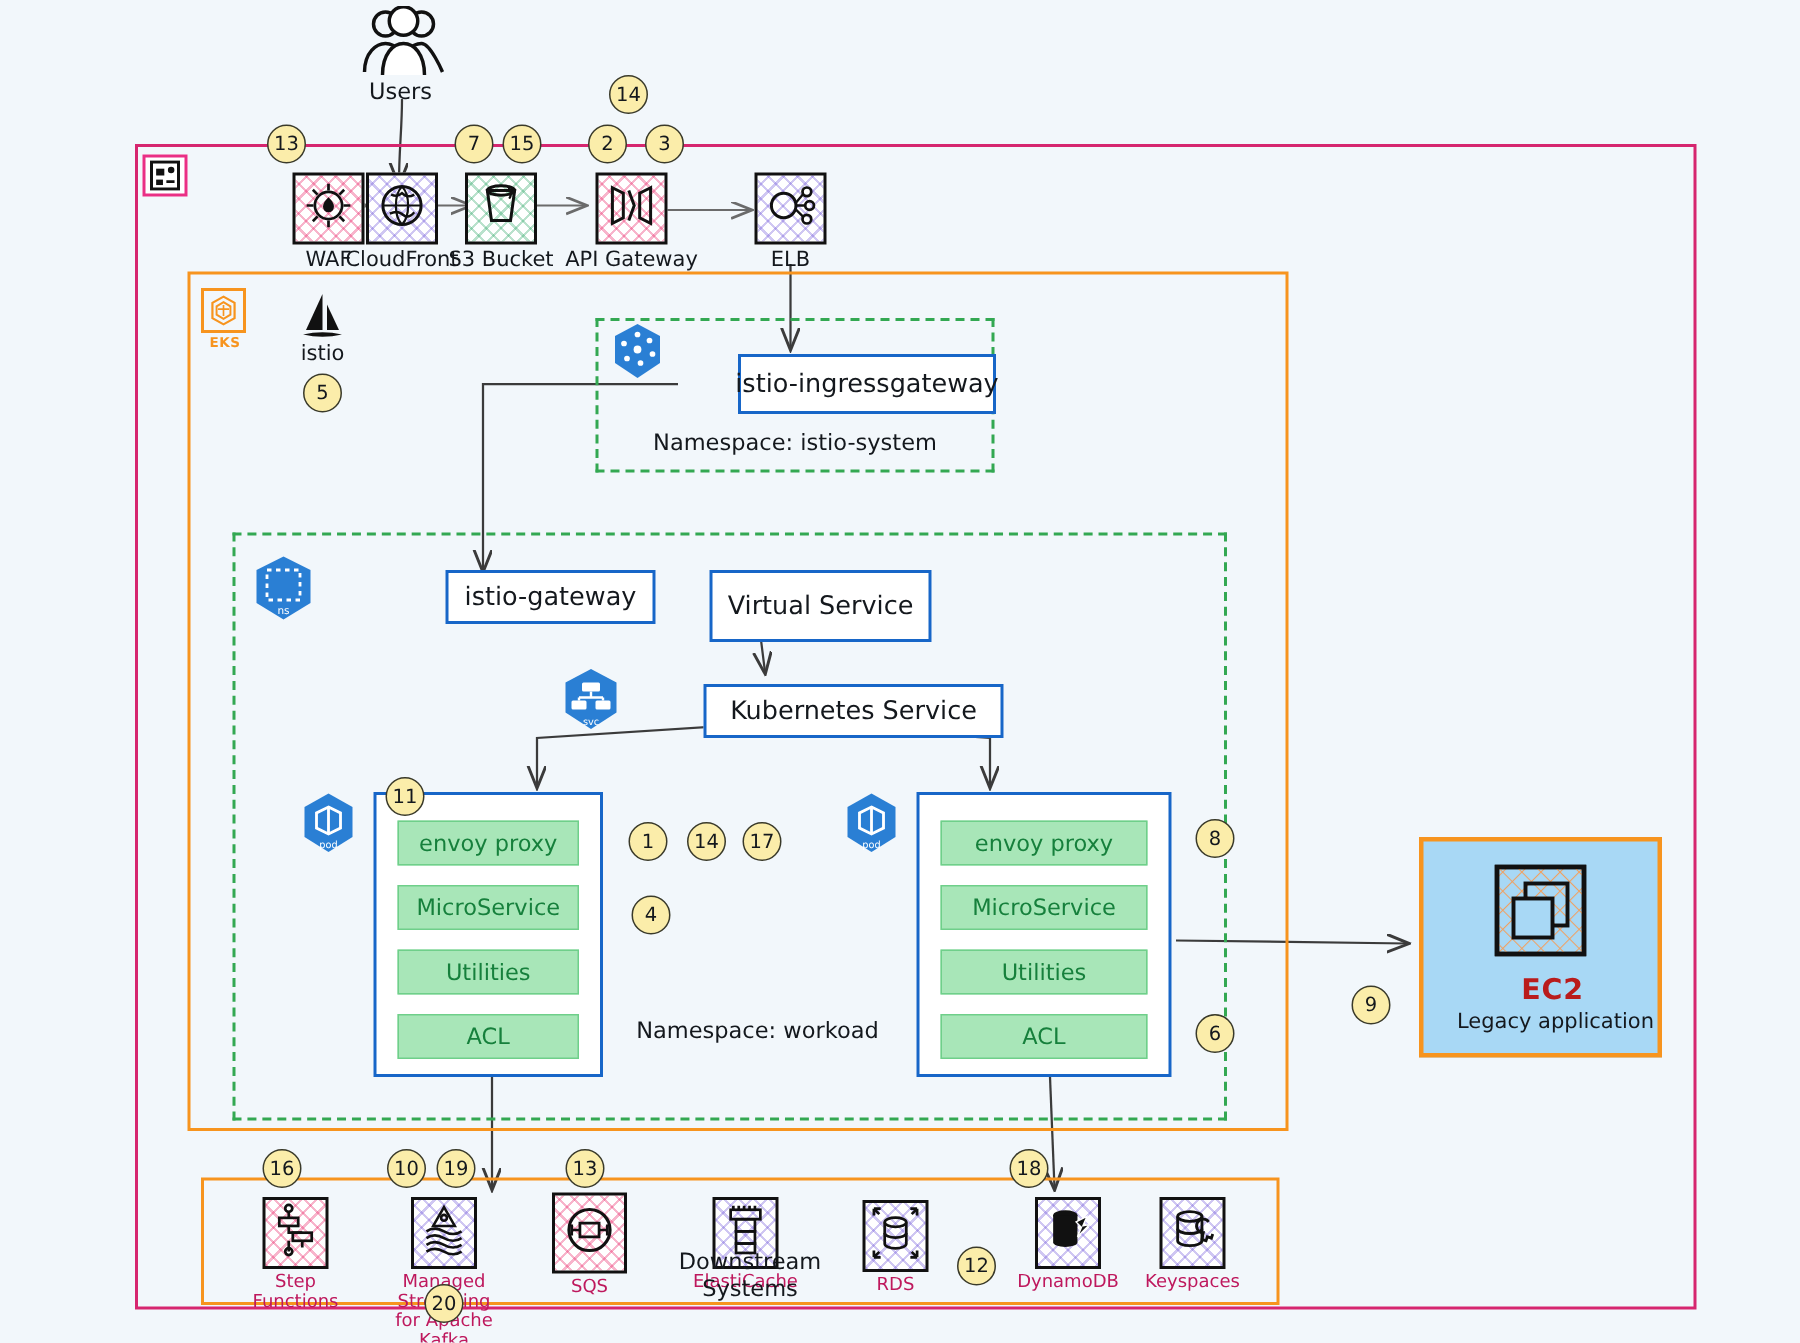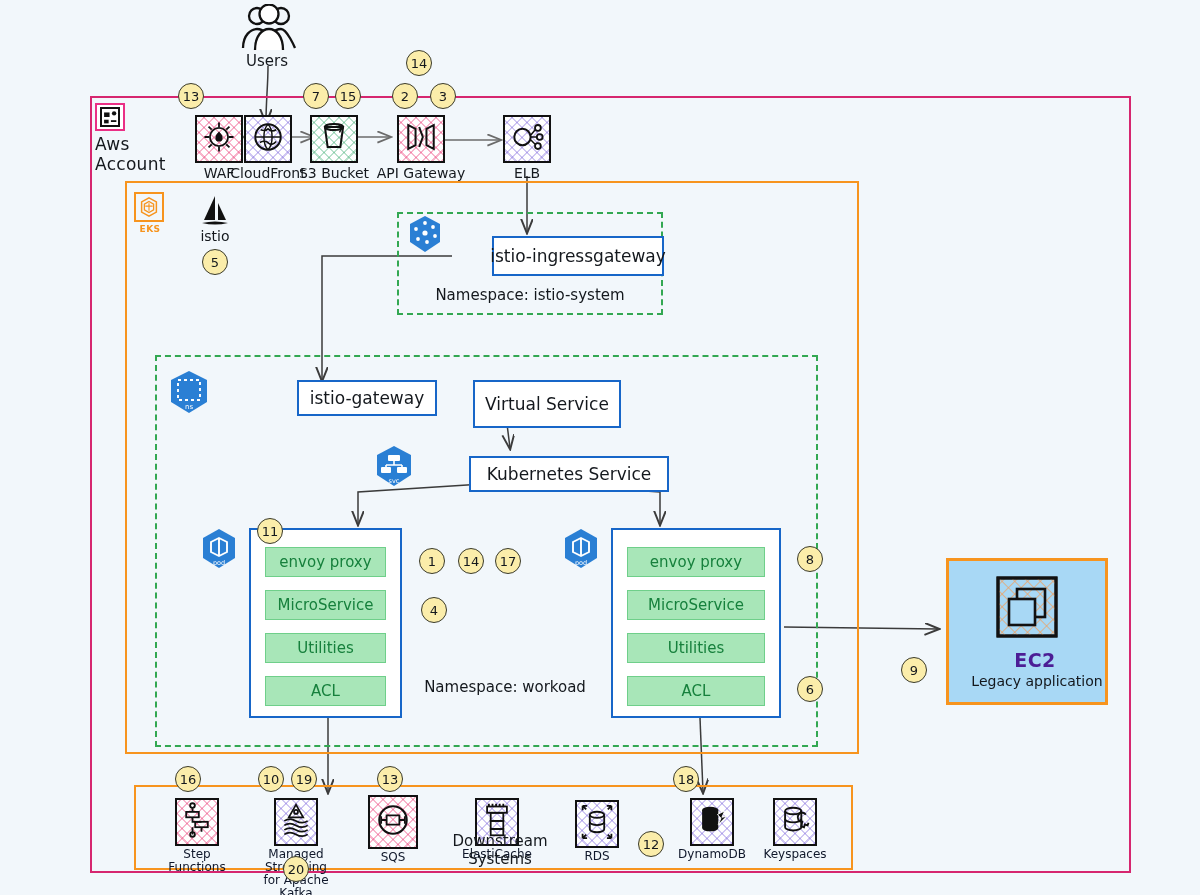--- a/index.html
+++ b/index.html
@@ -82,21 +82,21 @@
     font-size:15px;color:#14181d;
   }
 
   .ec2-box{
     left:946px;top:558px;width:162px;height:147px;
     border:3px solid #f7941e;
     background:#a8d8f5;
   }
   .ec2-title{
     position:absolute;left:0;right:0;top:88px;text-align:center;
-    font-size:19px;font-weight:bold;color:#4c1d95;letter-spacing:.5px;margin-left:16px;
+    font-size:19px;font-weight:bold;color:#b91c1c;letter-spacing:.5px;margin-left:16px;
   }
   .ec2-sub{
     position:absolute;left:0;right:0;top:112px;text-align:center;
     font-size:14px;color:#14181d;padding-left:20px;
   }
   .ec2-icon{
     position:absolute;left:50%;top:14px;transform:translateX(-50%);
     width:64px;height:64px;
   }
 
@@ -162,21 +162,21 @@
     font-family:"DejaVu Sans","Liberation Sans",sans-serif;
     box-sizing:border-box;
   }
 
   
   .ds{position:absolute;text-align:center;}
   .ds .ico{
     width:40px;height:44px;margin:0 auto;border:2.2px solid #111;
     display:block;
   }
-  .ds .cap{margin-top:2px;font-size:12px;color:#0f172a;line-height:13px;}
+  .ds .cap{margin-top:2px;font-size:12px;color:#be185d;line-height:13px;}
 
   .users-label{
     position:absolute;left:232px;top:52px;width:70px;text-align:center;
     font-size:15px;color:#14181d;
   }
 
   svg.overlay{position:absolute;left:0;top:0;width:1200px;height:895px;pointer-events:none;}
   .k8s-ico{position:absolute;}
 </style>
 </head>
@@ -239,24 +239,20 @@
 
   <div class="abs aws-account"></div>
   <div class="abs aws-acct-icon">
     <svg viewBox="0 0 22 22" width="20" height="20">
       <rect x="1" y="1" width="20" height="20" fill="none" stroke="#111" stroke-width="2.4"></rect>
       <rect x="4.5" y="6" width="6" height="5" fill="#111"></rect>
       <circle cx="15.5" cy="7" r="2.4" fill="#111"></circle>
       <rect x="4.5" y="14" width="5" height="4" fill="#111"></rect>
       <path d="M12,15.5 h6" stroke="#111" stroke-width="2"></path>
     </svg>
-  </div>
-  <div class="abs aws-acct-label">
-    <div>Aws</div>
-    <div>Account</div>
   </div>
 
   <div class="svc" style="left:173px;top:115px;width:92px;">
     <div class="ico hatch-pink">
       <svg viewBox="0 0 44 44" width="40" height="40">
         <g fill="none" stroke="#111" stroke-width="2">
           <circle cx="22" cy="22" r="10"></circle>
           <path d="M22,6 v5 M22,33 v5 M6,22 h5 M33,22 h5 M10.5,10.5 l3.5,3.5 M30,30 l3.5,3.5 M33.5,10.5 l-3.5,3.5 M14,30 l-3.5,3.5"></path>
         </g>
         <path d="M22,16 c3,3 4,5 4,7 a4,4 0 0 1 -8,0 c0,-2 1,-4 4,-7z" fill="#111"></path>

